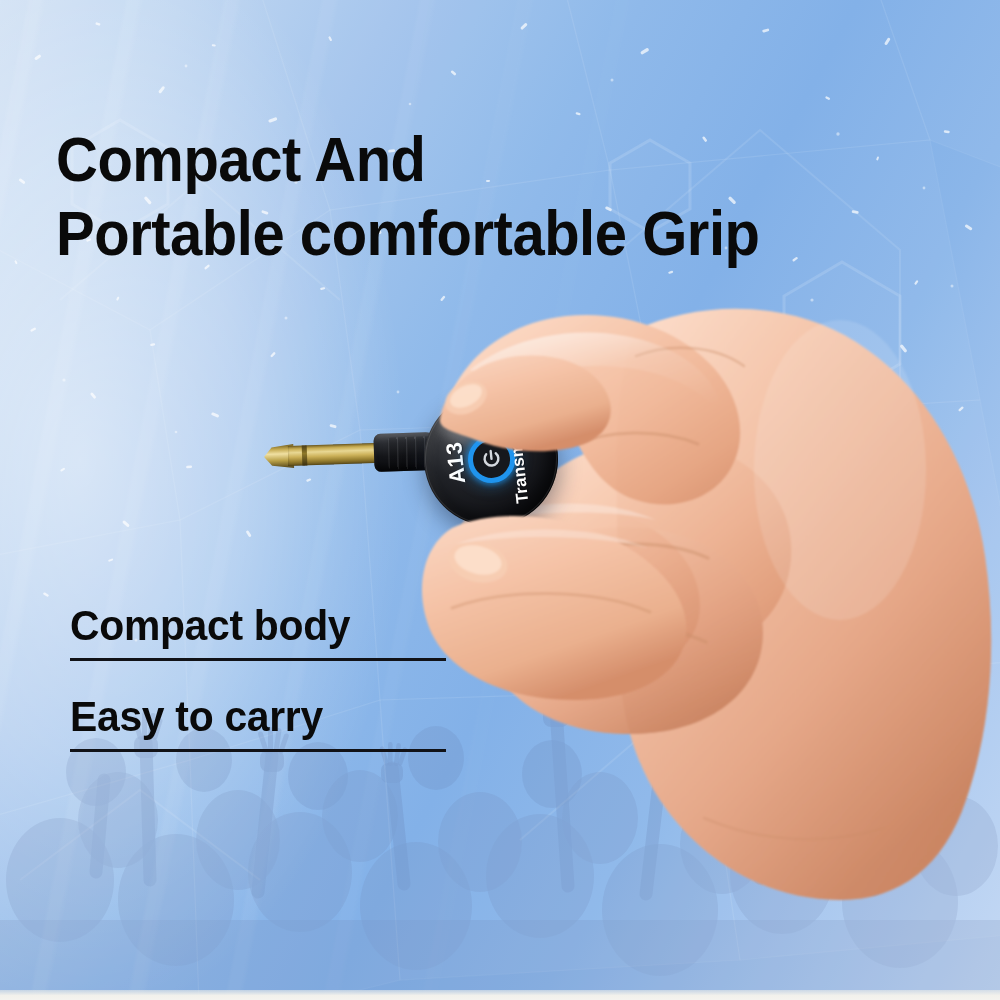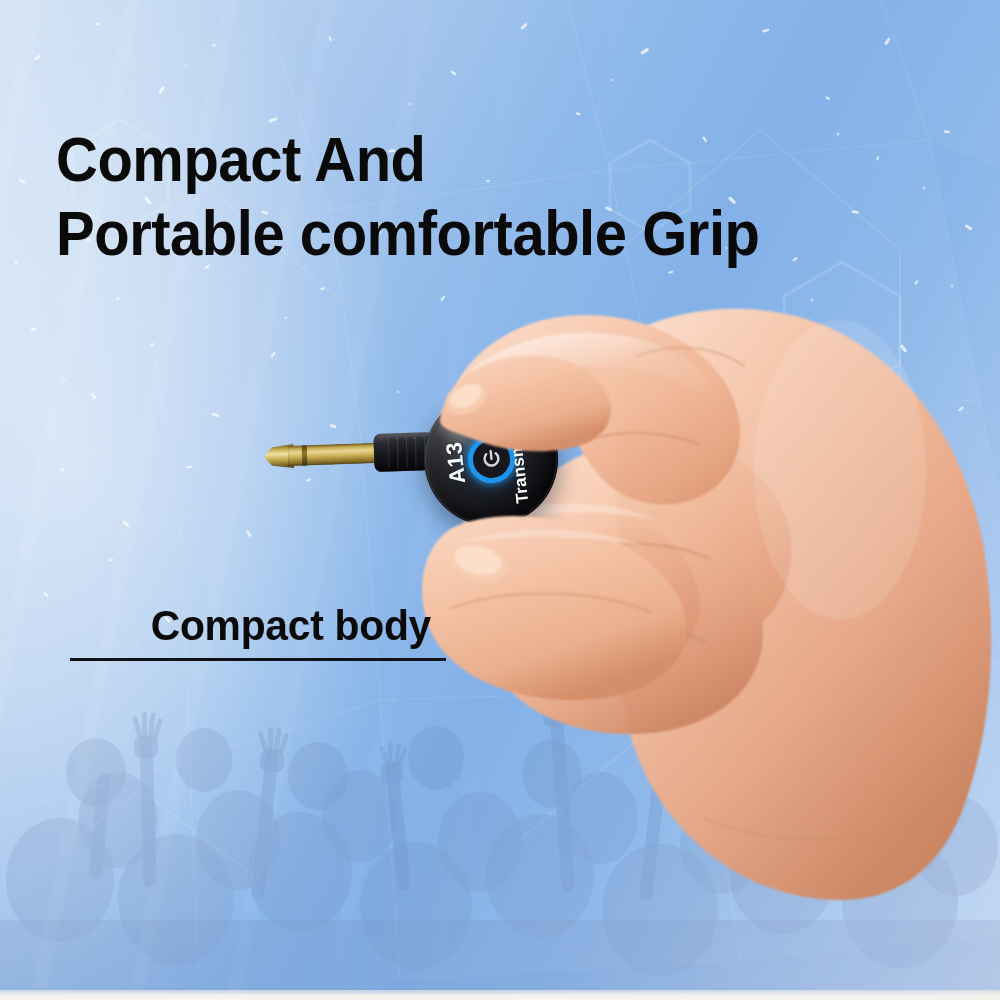--- a/index.html
+++ b/index.html
@@ -92,21 +92,20 @@
     white-space: nowrap;
   }
   .headline-line { display: block; }
 
   
   .features {
     position: absolute;
     left: 70px;
     top: 600px;
     width: 380px;
-    text-align: right;
   }
   .feature-row {
     position: relative;
     height: 91px;
   }
   .feature-label {
     display: block;
     color: #0a0a0a;
     font-size: 43px;
     line-height: 50px;
@@ -662,15 +661,19 @@
   <div class="headline">
     <span class="headline-line">Compact And</span>
     <span class="headline-line">Portable comfortable Grip</span>
   </div>
 
   <div class="features">
     <div class="feature-row">
       <span class="feature-label">Compact body</span>
       <div class="feature-rule"></div>
     </div>
+    <div class="feature-row">
+      <span class="feature-label">Easy to carry</span>
+      <div class="feature-rule"></div>
+    </div>
   </div>
 
 </div>
 
 </body></html>

